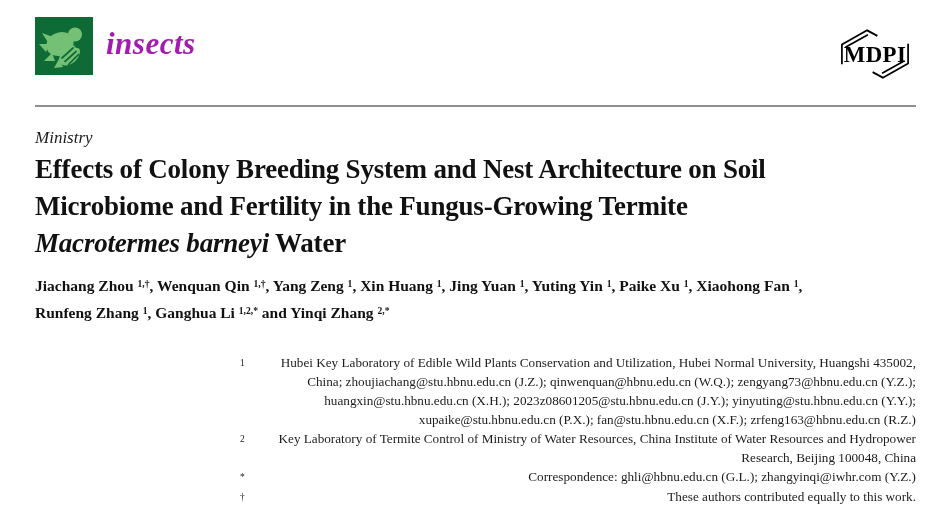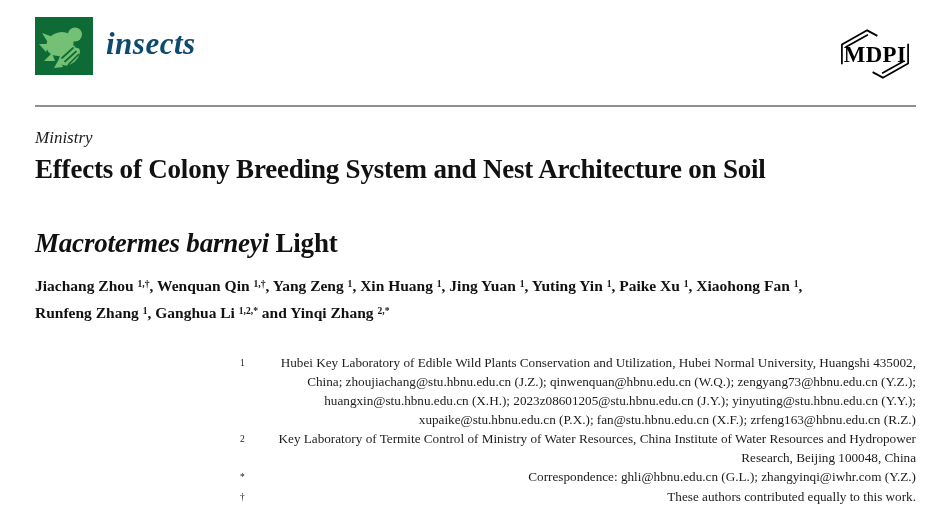--- a/index.html
+++ b/index.html
@@ -13,21 +13,21 @@
   }
   
   .header {
     display: flex; justify-content: space-between; align-items: flex-start;
     padding: 17px 36px 0 35px;
   }
   .brand { display: flex; align-items: center; gap: 13px; }
   .logo-square { width: 58px; height: 58px; display: block; }
   .journal-name {
     font-size: 31px; font-weight: bold; font-style: italic;
-    color: #0c4a6e; letter-spacing: 0.5px;
+    color: #a21caf; letter-spacing: 0.5px;
     font-family: "Liberation Serif", serif;
     position: relative; top: -2px;
   }
   .mdpi-logo { width: 80px; height: 52px; margin-top: 11px; }
   .mdpi-logo text {
     font-family: "Liberation Serif", serif;
     font-weight: bold; font-size: 29px; fill: #000000; letter-spacing: 0.5px;
   }
   
   .rule {
@@ -108,21 +108,21 @@
         <path d="M 87.5,41.5 L 59,57.5"></path>
       </g>
       <text x="50" y="43" text-anchor="middle">MDPI</text>
     </svg>
   </header>
 
   <hr class="rule">
 
   <div class="article-label">Ministry</div>
 
-  <h1 class="title"><span>Effects of Colony Breeding System and Nest Architecture on Soil</span><br><br><em>Macrotermes barneyi</em><span> Light</span></h1>
+  <h1 class="title"><span>Effects of Colony Breeding System and Nest Architecture on Soil</span><br><span>Microbiome and Fertility in the Fungus-Growing Termite</span><br><em>Macrotermes barneyi</em><span> Water</span></h1>
 
   <div class="authors"><span>Jiachang Zhou </span><sup>1,†</sup><span>, Wenquan Qin </span><sup>1,†</sup><span>, Yang Zeng </span><sup>1</sup><span>, Xin Huang </span><sup>1</sup><span>, Jing Yuan </span><sup>1</sup><span>, Yuting Yin </span><sup>1</sup><span>, Paike Xu </span><sup>1</sup><span>, Xiaohong Fan </span><sup>1</sup><span>,</span><br><span>Runfeng Zhang </span><sup>1</sup><span>, Ganghua Li </span><sup>1,2,*</sup><span> and Yinqi Zhang </span><sup>2,*</sup></div>
 
   <div class="affiliations">
     <div class="aff-row">
       <span class="aff-marker">1</span>
       <span class="aff-text">Hubei Key Laboratory of Edible Wild Plants Conservation and Utilization, Hubei Normal University, Huangshi 435002, China; zhoujiachang@stu.hbnu.edu.cn (J.Z.); qinwenquan@hbnu.edu.cn (W.Q.); zengyang73@hbnu.edu.cn (Y.Z.); huangxin@stu.hbnu.edu.cn (X.H.); 2023z08601205@stu.hbnu.edu.cn (J.Y.); yinyuting@stu.hbnu.edu.cn (Y.Y.); xupaike@stu.hbnu.edu.cn (P.X.); fan@stu.hbnu.edu.cn (X.F.); zrfeng163@hbnu.edu.cn (R.Z.)</span>
     </div>
 
     <div class="aff-row">

